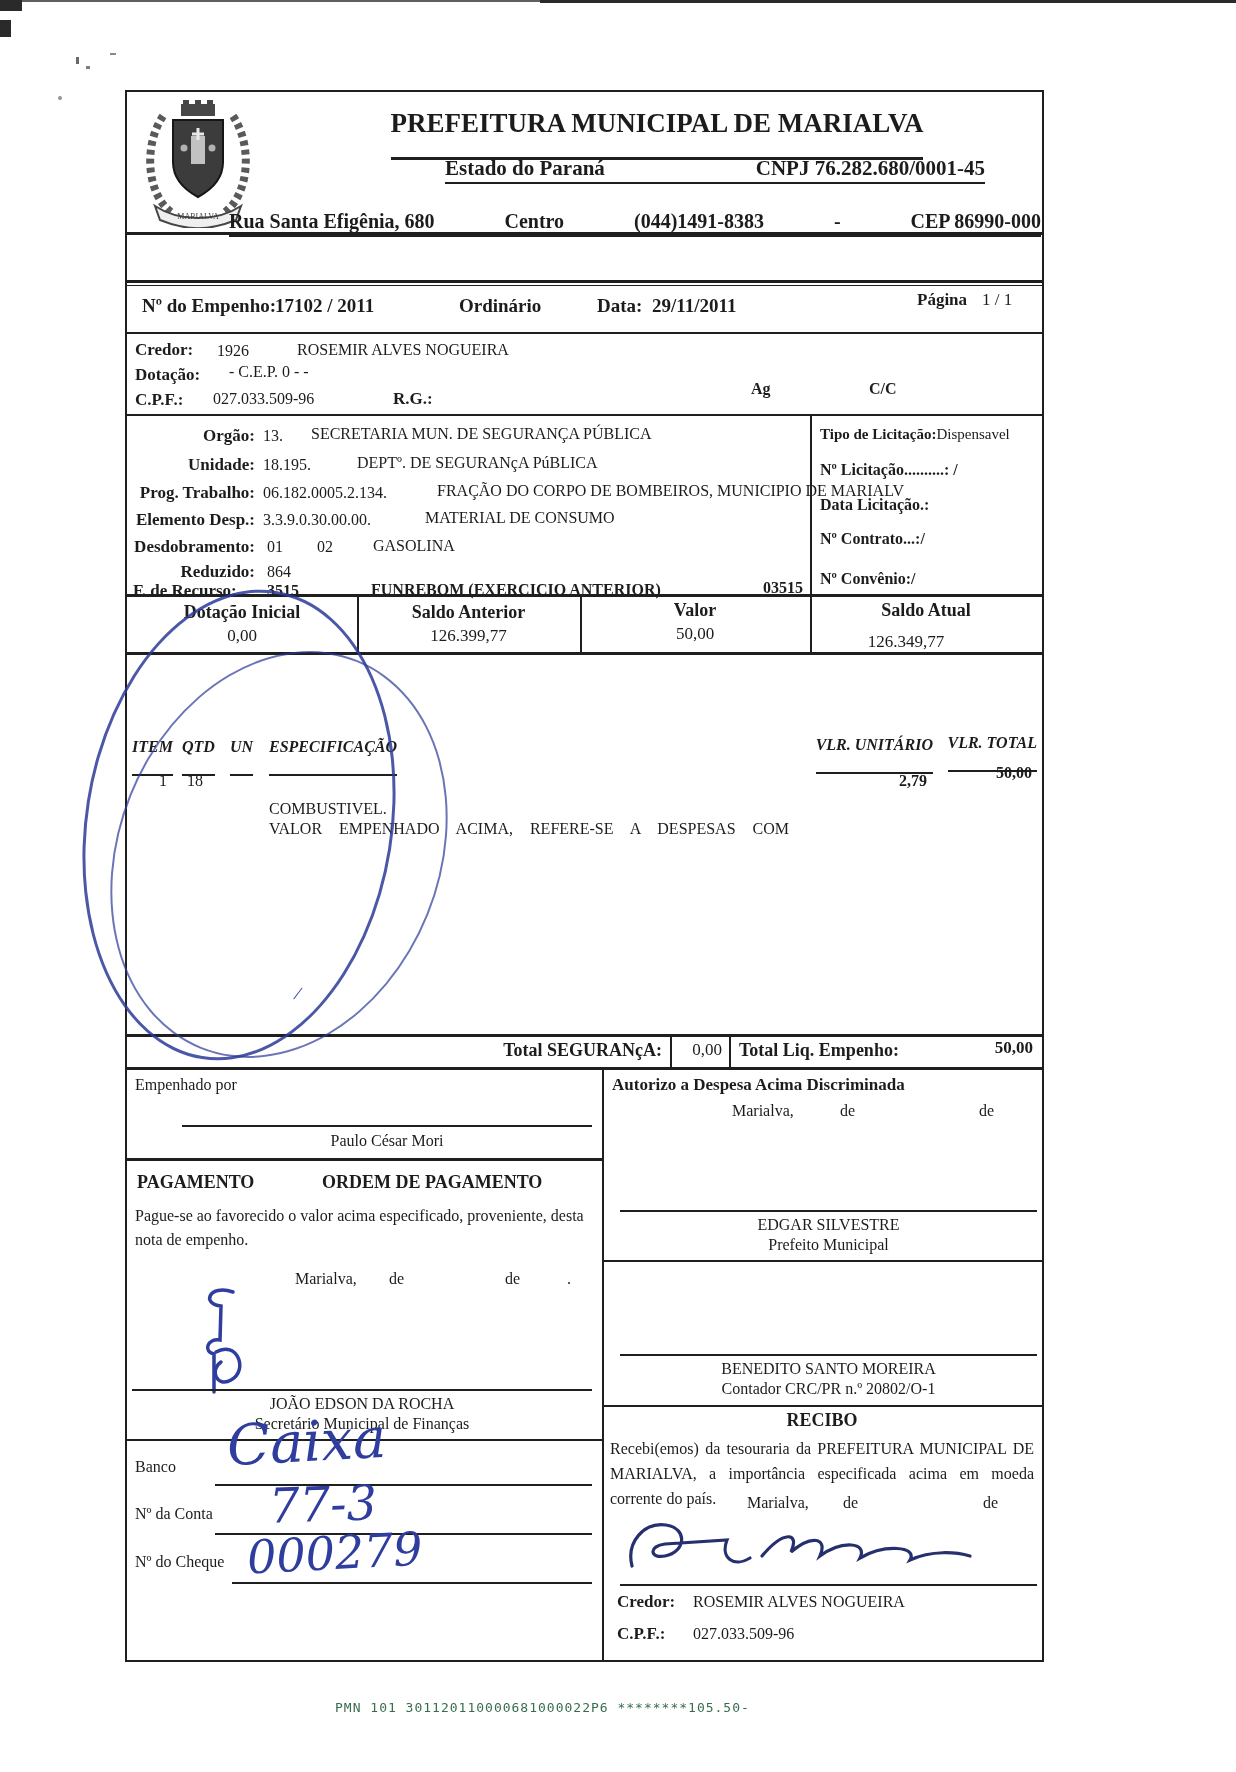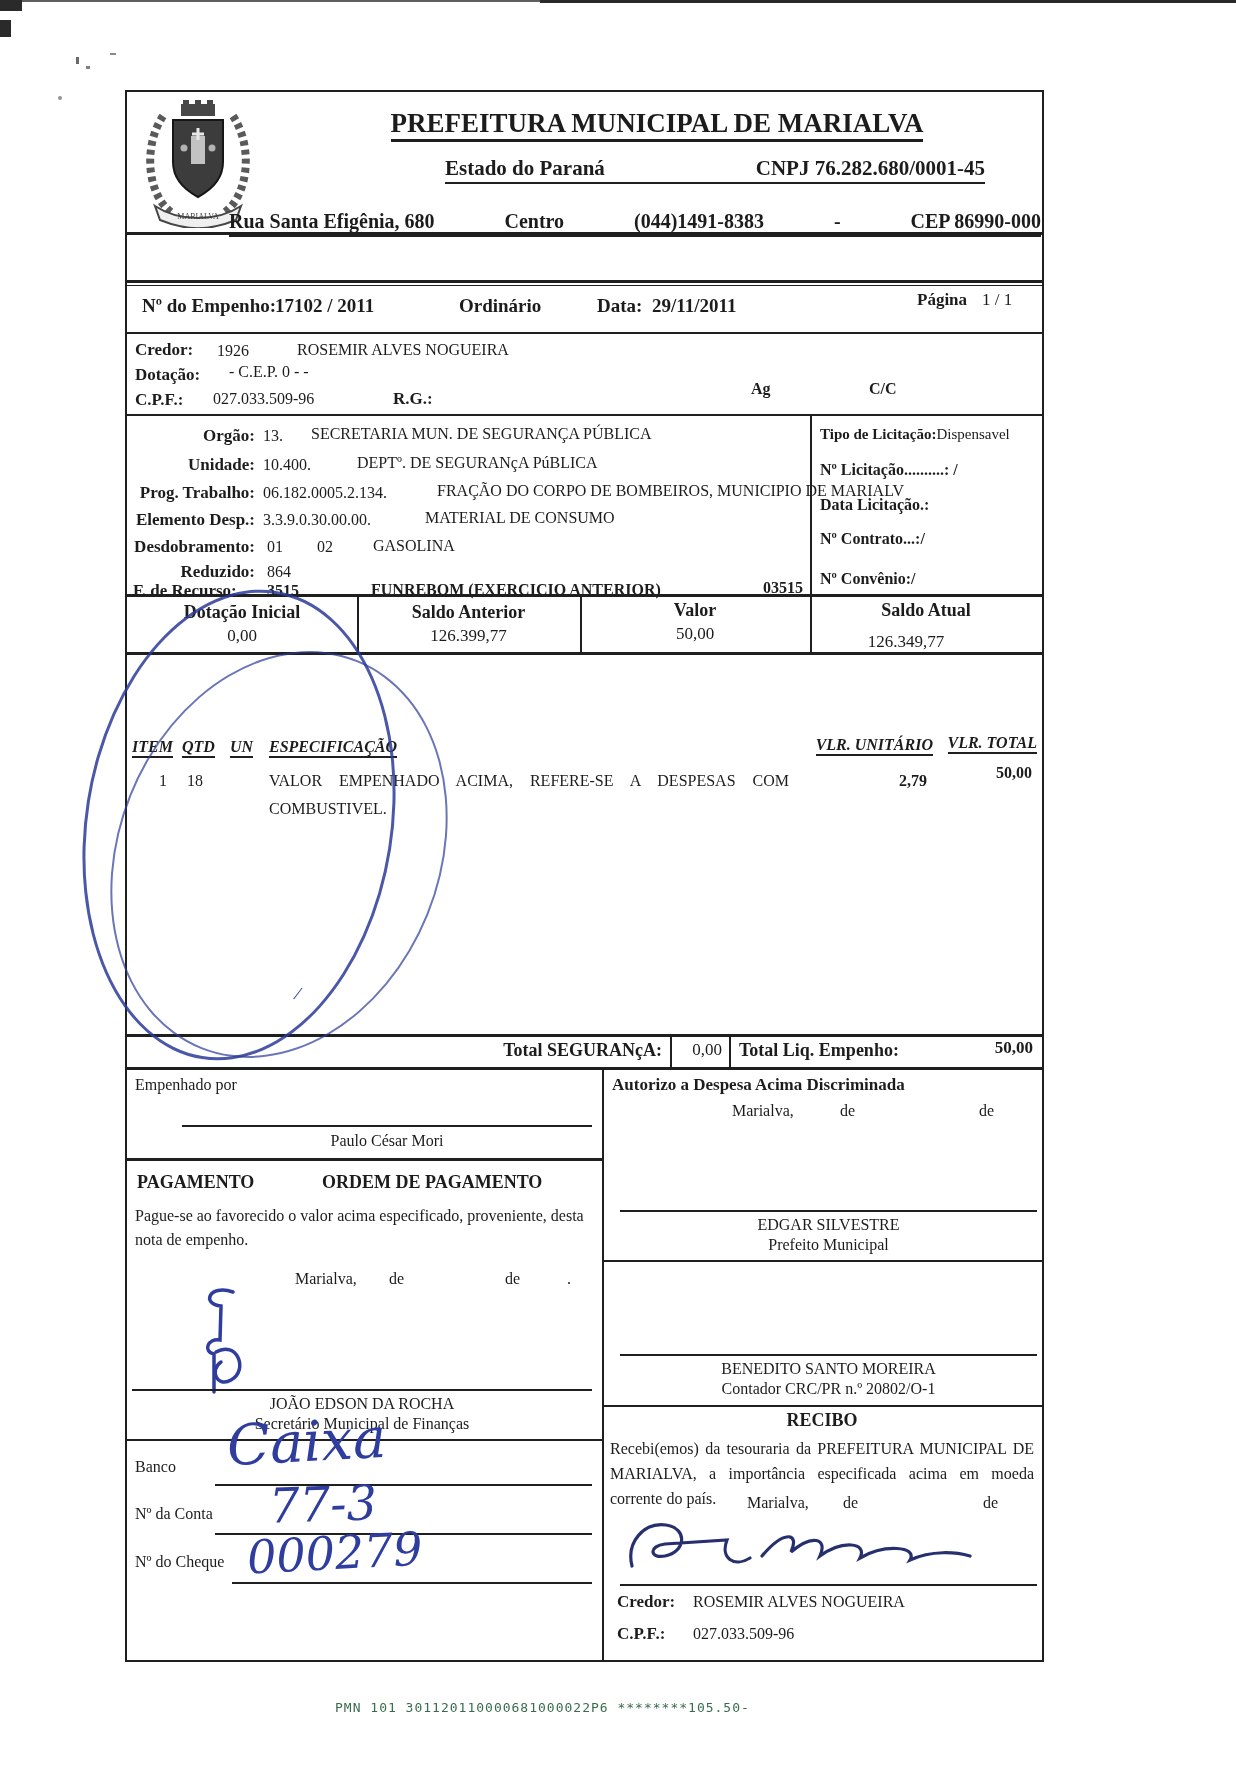--- a/index.html
+++ b/index.html
@@ -5,32 +5,32 @@
   html,body{margin:0;padding:0;background:#f4f4f2;}
   .page{position:relative;width:1236px;height:1772px;background:#ffffff;
         font-family:"Liberation Serif",serif;color:#1c1c1c;overflow:hidden;}
   .doc{position:absolute;left:125px;top:90px;width:915px;height:1568px;
        border:2px solid #1f1f1f;background:#fff;}
   .t{position:absolute;white-space:nowrap;line-height:1.15;}
   .b{font-weight:bold;}
   .i{font-style:italic;}
   .c{text-align:center;}
   .r{text-align:right;}
-  .u{border-bottom:2px solid #1f1f1f;padding-bottom:1px;}.fs15{font-size:15px}.fs16{font-size:16px}.fs17{font-size:17px}
+  .u{border-bottom:2px solid #1f1f1f;padding-bottom:19px;}.fs15{font-size:15px}.fs16{font-size:16px}.fs17{font-size:17px}
   .fs18{font-size:18px}.fs19{font-size:19px}.fs20{font-size:20px}.fs21{font-size:21px}
   .fs27{font-size:27px}
   .hl{position:absolute;background:#1f1f1f;height:2px;}
   .vl{position:absolute;background:#1f1f1f;width:2px;}
   .hand{position:absolute;font-family:"DejaVu Serif",serif;font-style:italic;
         color:#2e3d9e;white-space:nowrap;line-height:1;}
   .pen{position:absolute;border-radius:50%;pointer-events:none;}
   .matrix{position:absolute;font-family:"DejaVu Sans Mono",monospace;
           color:#14532d;letter-spacing:1px;font-size:13px;opacity:.85;}
   .speck{position:absolute;background:#2a2a2a;}
-  .wsp{word-spacing:13px;}
+  .wsp{word-spacing:13px;margin-top:48px;}
 </style>
 </head>
 <body>
 
 <div class="page">
 
   <div class="speck" style="left:0;top:6;width:1236px;height:2px;opacity:.75"></div>
   <div class="speck" style="left:540px;top:5;width:696px;height:3px"></div>
   <div class="speck" style="left:0;top:0;width:22px;height:11px"></div>
   <div class="speck" style="left:0;top:20px;width:11px;height:17px"></div>
@@ -105,21 +105,21 @@
       <span class="t b fs16" style="left:742px;top:288px">C/C</span>
     </div>
     <div class="hl" style="left:0;top:322px;width:915px"></div>
 
     <div>
       <span class="t b fs17 r" style="left:0;top:334px;width:128px">Orgão:</span>
       <span class="t fs16" style="left:136px;top:335px">13.</span>
       <span class="t fs16" style="left:184px;top:333px">SECRETARIA MUN. DE SEGURANÇA PÚBLICA</span>
 
       <span class="t b fs17 r" style="left:0;top:363px;width:128px">Unidade:</span>
-      <span class="t fs16" style="left:136px;top:364px">10.400.</span>
+      <span class="t fs16" style="left:136px;top:364px">18.195.</span>
       <span class="t fs16" style="left:230px;top:362px">DEPTº. DE SEGURANçA PúBLICA</span>
 
       <span class="t b fs17 r" style="left:0;top:391px;width:128px">Prog. Trabalho:</span>
       <span class="t fs16" style="left:136px;top:392px">06.182.0005.2.134.</span>
       <span class="t fs16" style="left:310px;top:390px">FRAÇÃO DO CORPO DE BOMBEIROS, MUNICIPIO DE MARIALV</span>
 
       <span class="t b fs17 r" style="left:0;top:418px;width:128px">Elemento Desp.:</span>
       <span class="t fs16" style="left:136px;top:419px">3.3.9.0.30.00.00.</span>
       <span class="t fs16" style="left:298px;top:417px">MATERIAL DE CONSUMO</span>
 

